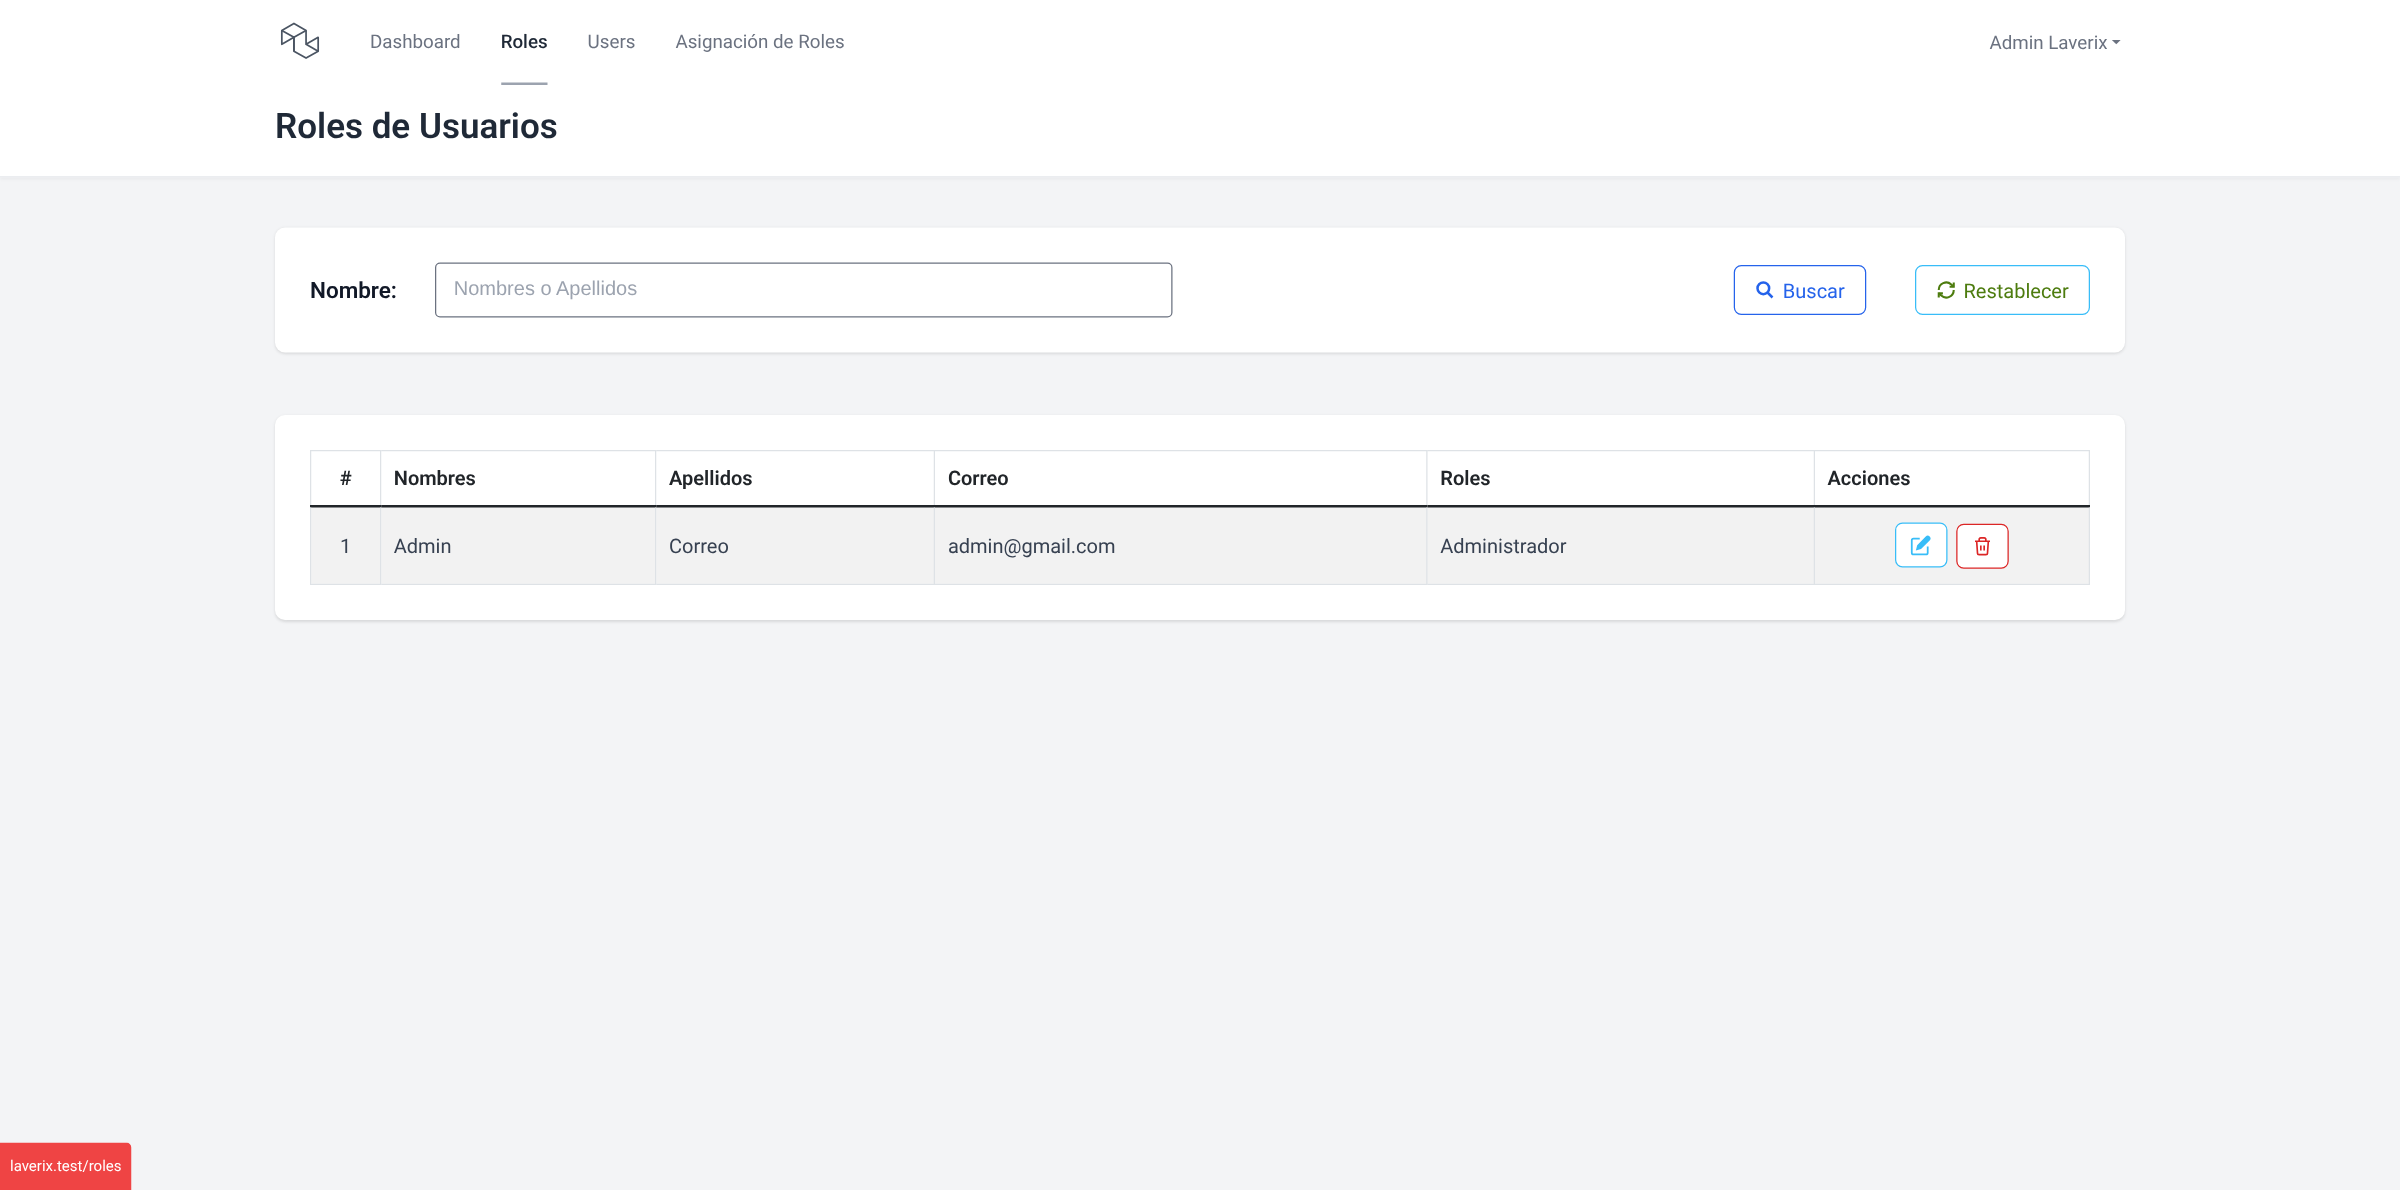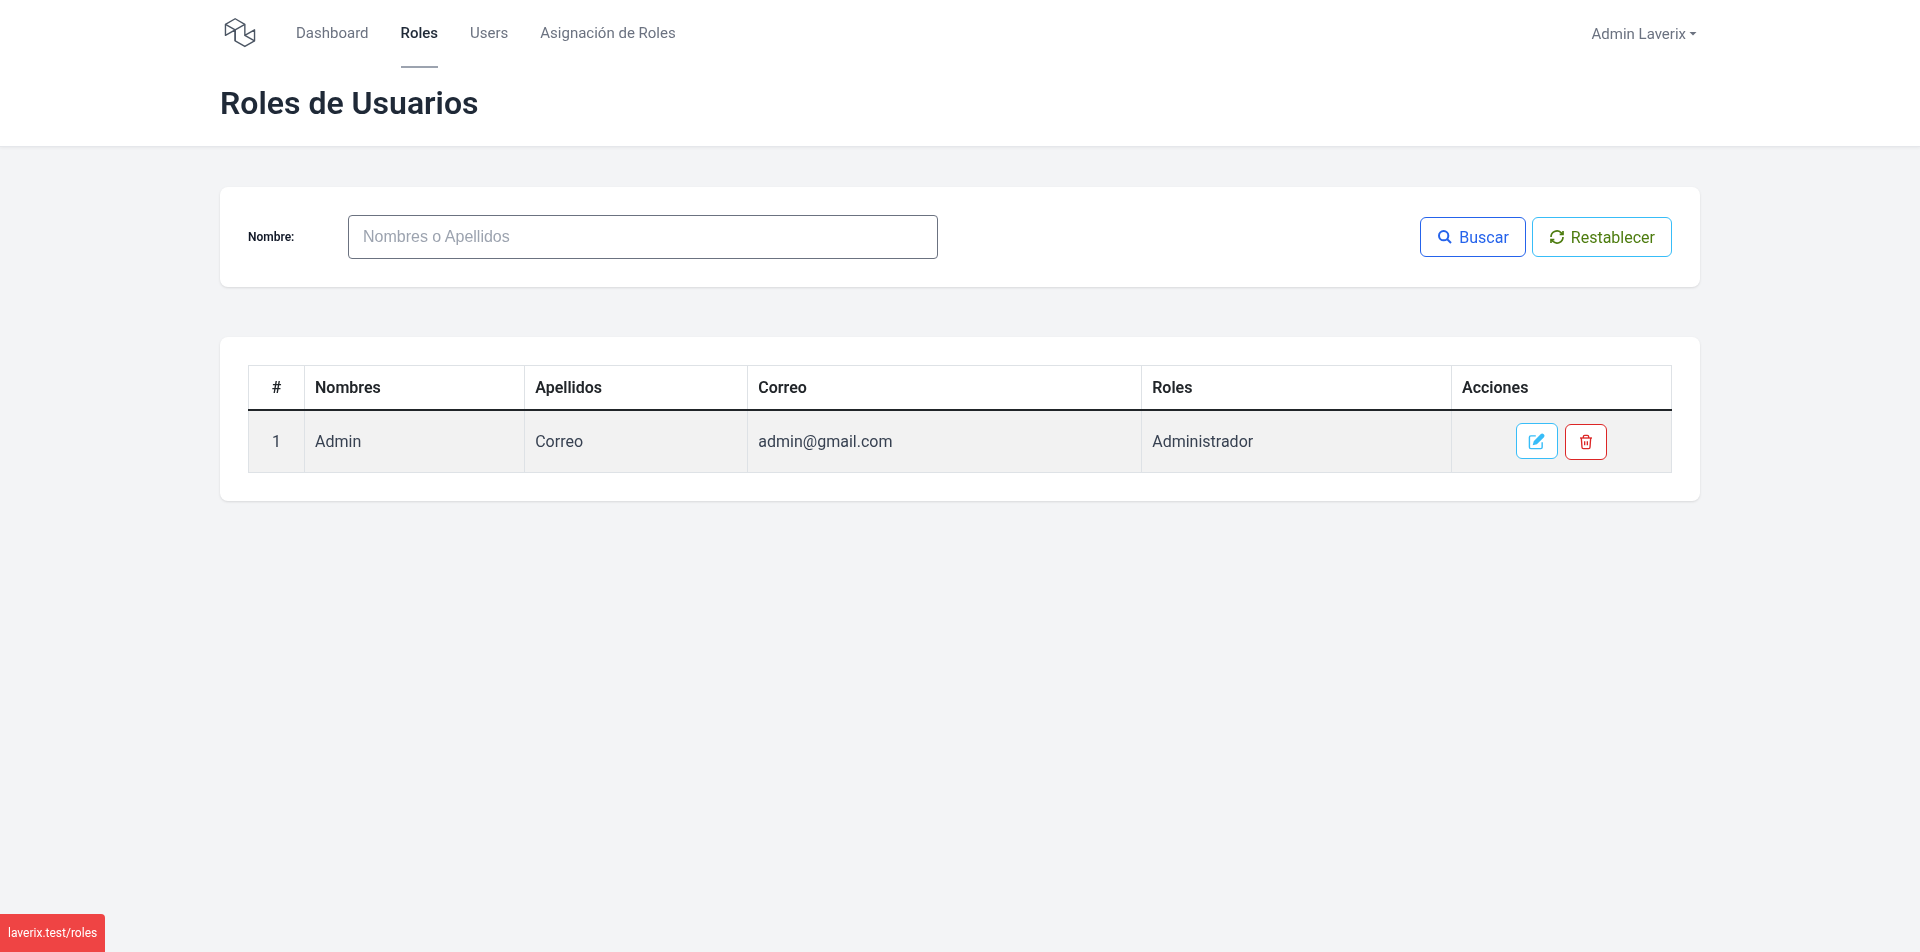--- a/index.html
+++ b/index.html
@@ -32,38 +32,38 @@
   cursor: pointer;
 }
 .nav-link.active { color: #1f2937; border-bottom-color: #9ca3af; font-weight: 500; }
 .user-menu { display: flex; align-items: center; gap: 0; color: #6b7280; font-size: 15px; cursor: pointer; }
 
 .title-row {
   padding: 16px 40px 24px;
   max-width: 1560px;
   margin: 0 auto;
 }
-.page-title { font-size: 32px; font-weight: 600; color: #1f2937; }
+.page-title { font-size: 28px; font-weight: 600; color: #1f2937; }
 
 .content-area {
   padding: 40px;
   max-width: 1560px;
   margin: 0 auto;
 }
 
 .card {
   background: #fff;
   border-radius: 8px;
   box-shadow: 0 1px 3px rgba(0,0,0,0.08), 0 1px 2px rgba(0,0,0,0.04);
   padding: 28px;
   margin-bottom: 50px;
 }
 
 .search-row { display: flex; align-items: center; gap: 30px; }
-.search-label { font-weight: 600; font-size: 12px; color: #111827; min-width: 70px; }
+.search-label { font-weight: 600; font-size: 18px; color: #111827; min-width: 70px; }
 .search-input {
   flex: 0 0 590px;
   height: 44px;
   border: 1px solid #6b7280;
   border-radius: 4px;
   padding: 0 14px;
   font-size: 16px;
   color: #c2410c;
 }
 .search-input::placeholder { color: #9ca3af; }
@@ -72,20 +72,21 @@
   height: 40px;
   padding: 0 16px;
   border-radius: 6px;
   background: #fff;
   font-size: 16px;
   display: flex;
   align-items: center;
   gap: 6px;
   cursor: pointer;
   font-family: inherit;
+  margin-left: 33px;
 }
 .btn-search { border: 1px solid #2563eb; color: #2563eb; }
 .btn-reset { border: 1px solid #38bdf8; color: #4d7c0f; }
 
 .table-card {
   background: #fff;
   border-radius: 8px;
   box-shadow: 0 1px 3px rgba(0,0,0,0.08), 0 1px 2px rgba(0,0,0,0.04);
   padding: 28px;
 }

